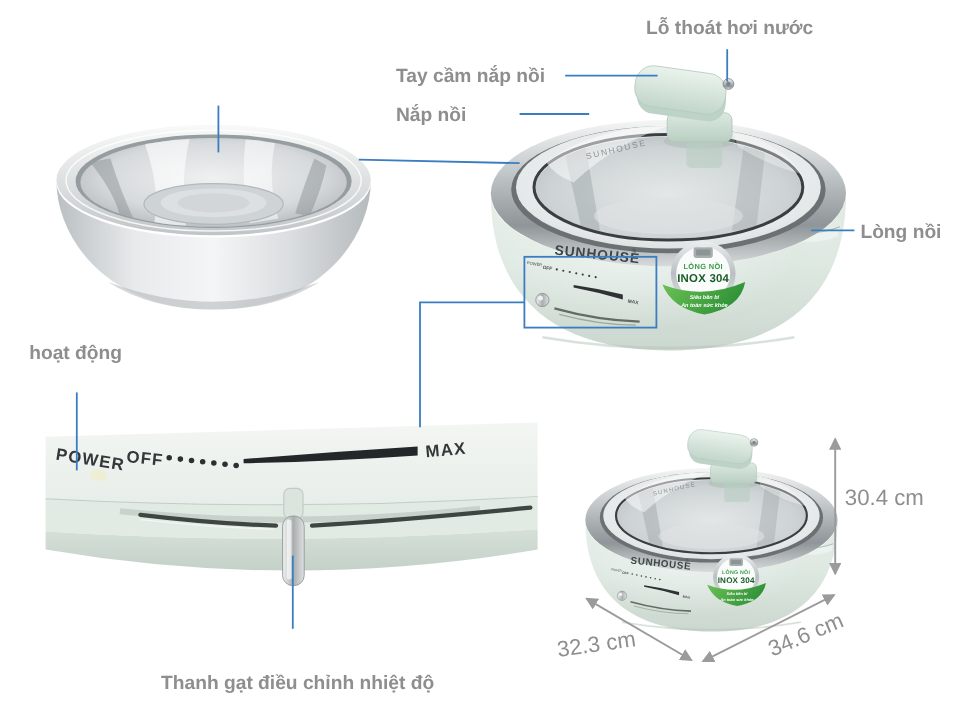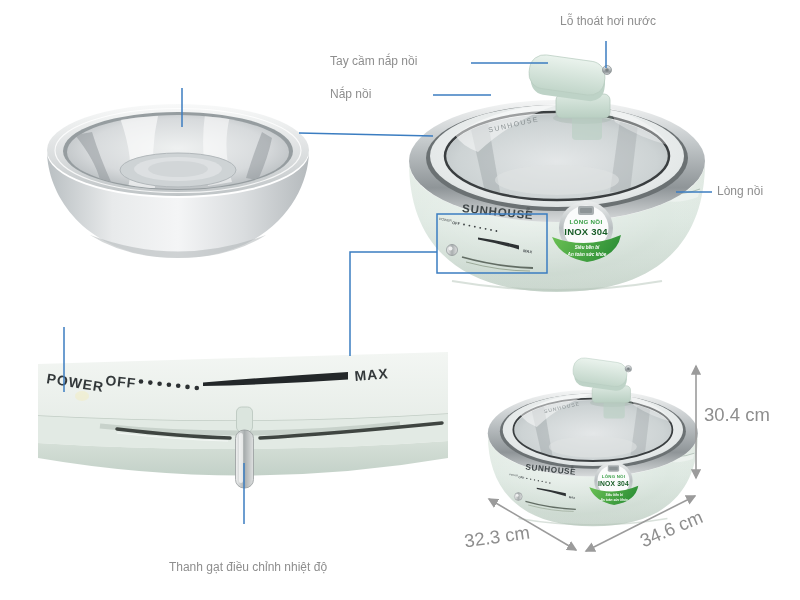--- a/index.html
+++ b/index.html
@@ -1,20 +1,20 @@
 <!DOCTYPE html>
 <html><head>
 <meta charset="utf-8">
 <style>
   html,body{margin:0;padding:0;background:#fff;}
   #stage{position:relative;width:800px;height:600px;background:#ffffff;overflow:hidden;
          font-family:"Liberation Sans","DejaVu Sans",sans-serif;}
   #art{position:absolute;left:0;top:0;width:800px;height:600px;
        font-family:"Liberation Sans","DejaVu Sans",sans-serif;}
-  .lbl{position:absolute;color:#8e8e8e;font-size:12px;line-height:1.38;white-space:nowrap;}
+  .lbl{position:absolute;color:#8e8e8e;font-size:16px;line-height:1.38;white-space:nowrap;font-weight:bold;}
   .lbl.center{text-align:center;white-space:normal;}
   .lbl.right{text-align:left;}
   .dim{position:absolute;color:#8e8e8e;font-size:18.5px;white-space:nowrap;}
 </style>
 </head>
 <body>
 
 <div id="stage">
 
 <svg id="art" viewBox="0 0 800 600">
@@ -263,20 +263,21 @@
 
 <div class="lbl center" style="left:518px;top:13px;width:180px;">Lỗ thoát hơi nước</div>
 
 <div class="lbl right" style="left:330px;top:53px;width:138px;">Tay cầm nắp nồi</div>
 
 <div class="lbl right" style="left:330px;top:86px;width:100px;">Nắp nồi</div>
 
 <div class="lbl" style="left:717px;top:183px;">Lòng nồi</div>
 
 <div class="lbl center" style="left:13px;top:284px;width:100px;">
+  <div>hoạt động</div>
 </div>
 
 <div class="lbl center" style="left:95px;top:527px;width:306px;margin-top:32px;">Thanh gạt điều chỉnh nhiệt độ</div>
 
 <div class="dim" style="left:704px;top:404px;">30.4 cm</div>
 
 <div class="dim" style="left:451px;top:526px;width:92px;text-align:center;transform:rotate(-8deg);">32.3 cm</div>
 
 <div class="dim" style="left:624px;top:518px;width:95px;text-align:center;transform:rotate(-23deg);">34.6 cm</div>
 

